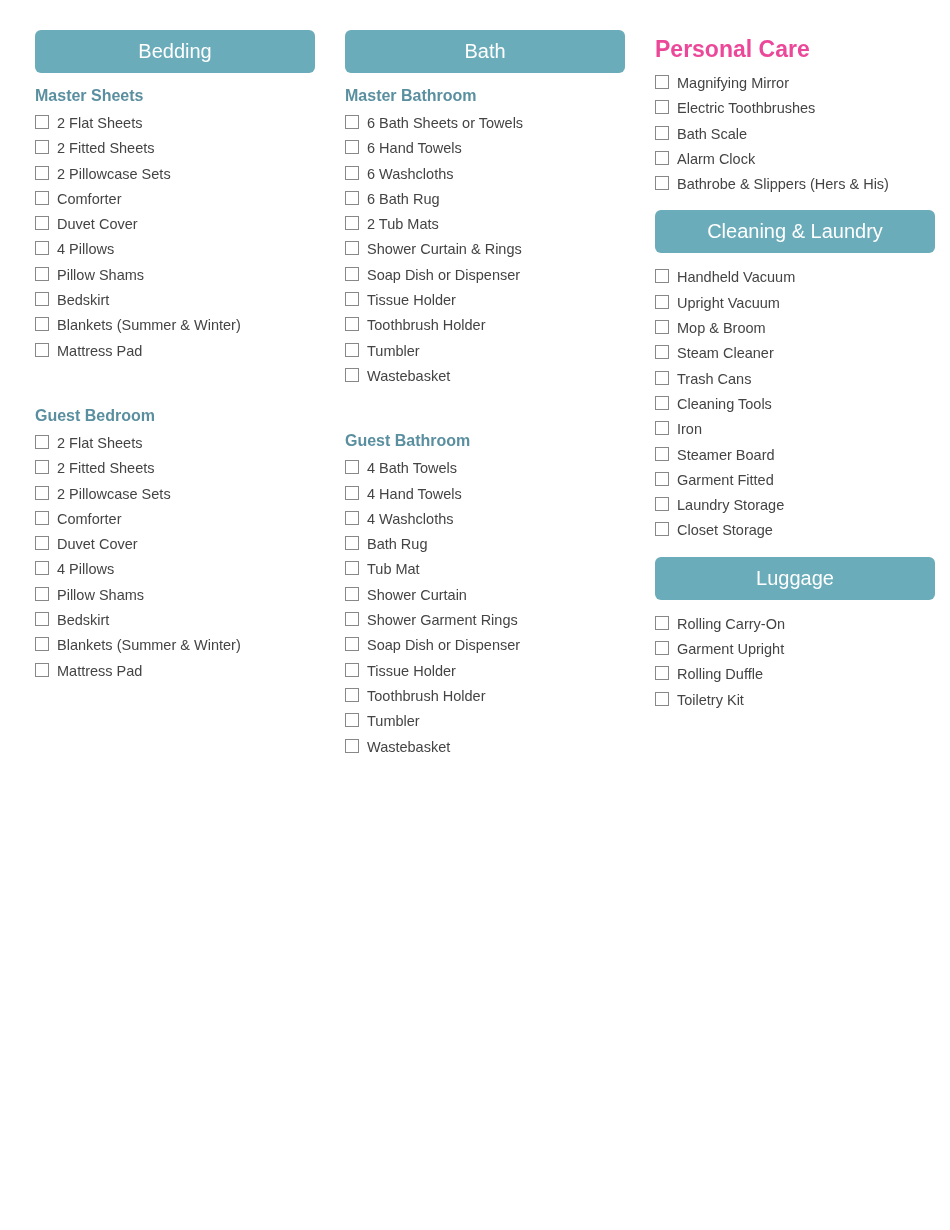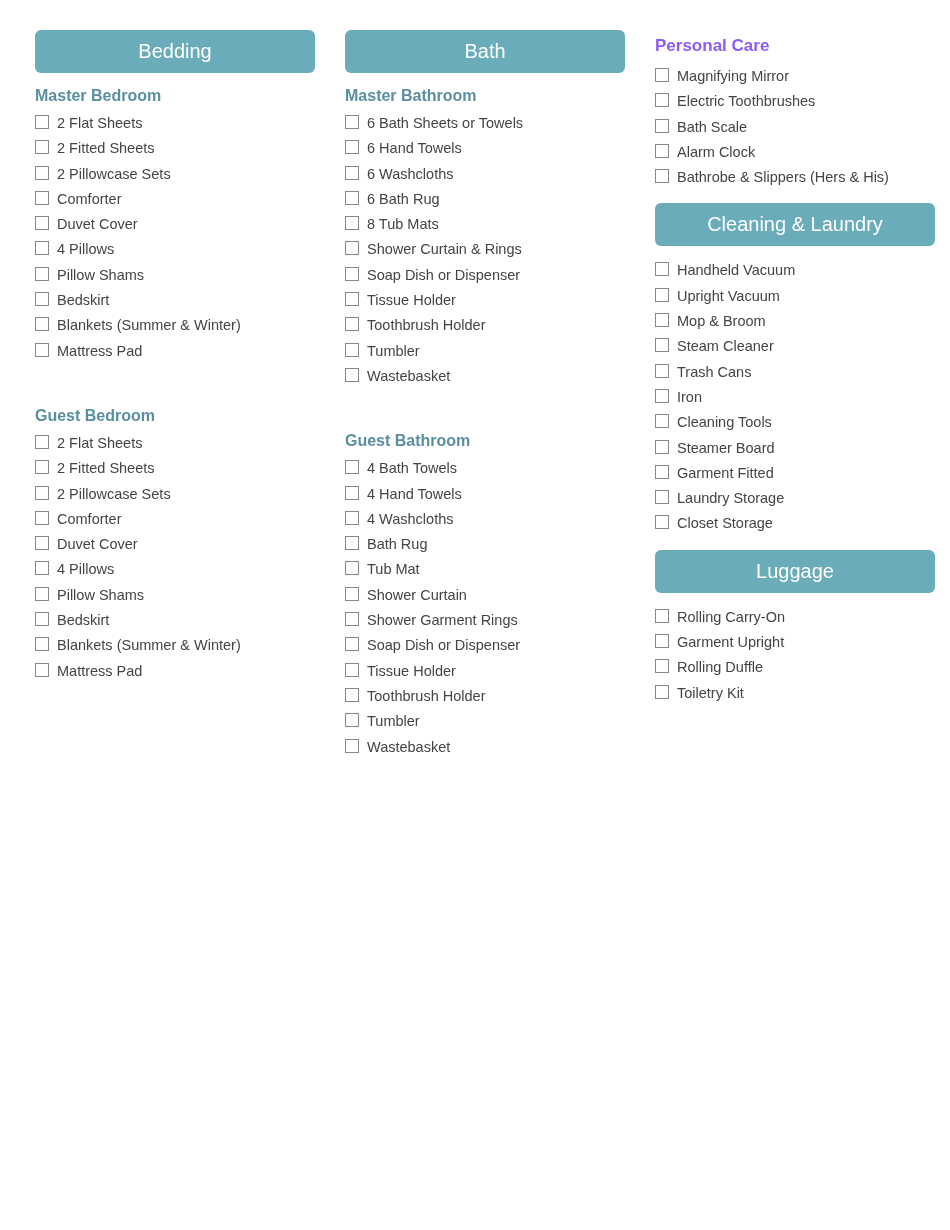--- a/index.html
+++ b/index.html
@@ -67,37 +67,37 @@
       width: 14px;
       height: 14px;
       border: 1.5px solid #888;
       margin-right: 8px;
       flex-shrink: 0;
       margin-top: 2px;
     }
 
     .personal-care-title {
       font-weight: bold;
-      font-size: 17px;
-      color: #8b5cf6;
+      font-size: 23px;
+      color: #ec4899;
       margin-bottom: 10px;
       margin-top: 6px;
     }
 
     .spacer { height: 20px; }
   </style>
 </head>
 <body>
 
 <div class="page-layout">
 
   <div class="column column-left">
     <div class="section-header">Bedding</div>
 
-    <div class="subsection-title">Master Bedroom</div>
+    <div class="subsection-title">Master Sheets</div>
     <ul class="checklist">
       <li>
           <span class="checkbox"></span>
           <span>2 Flat Sheets</span>
         </li>
       <li>
           <span class="checkbox"></span>
           <span>2 Fitted Sheets</span>
         </li>
       <li>
@@ -197,21 +197,21 @@
       <li>
           <span class="checkbox"></span>
           <span>6 Washcloths</span>
         </li>
       <li>
           <span class="checkbox"></span>
           <span>6 Bath Rug</span>
         </li>
       <li>
           <span class="checkbox"></span>
-          <span>8 Tub Mats</span>
+          <span>2 Tub Mats</span>
         </li>
       <li>
           <span class="checkbox"></span>
           <span>Shower Curtain &amp; Rings</span>
         </li>
       <li>
           <span class="checkbox"></span>
           <span>Soap Dish or Dispenser</span>
         </li>
       <li>
@@ -330,28 +330,28 @@
       <li>
           <span class="checkbox"></span>
           <span>Steam Cleaner</span>
         </li>
       <li>
           <span class="checkbox"></span>
           <span>Trash Cans</span>
         </li>
       <li>
           <span class="checkbox"></span>
+          <span>Cleaning Tools</span>
+        </li>
+      <li>
+          <span class="checkbox"></span>
           <span>Iron</span>
         </li>
       <li>
           <span class="checkbox"></span>
-          <span>Cleaning Tools</span>
-        </li>
-      <li>
-          <span class="checkbox"></span>
           <span>Steamer Board</span>
         </li>
       <li>
           <span class="checkbox"></span>
           <span>Garment Fitted</span>
         </li>
       <li>
           <span class="checkbox"></span>
           <span>Laundry Storage</span>
         </li>

